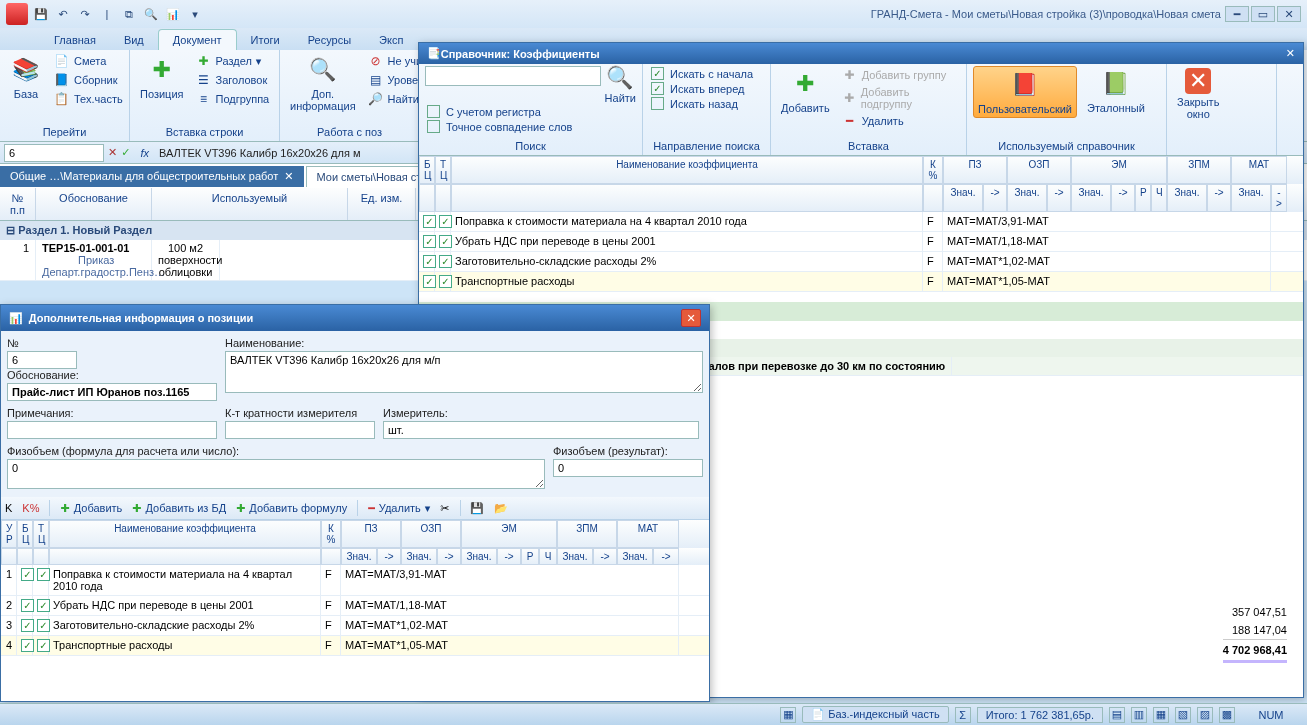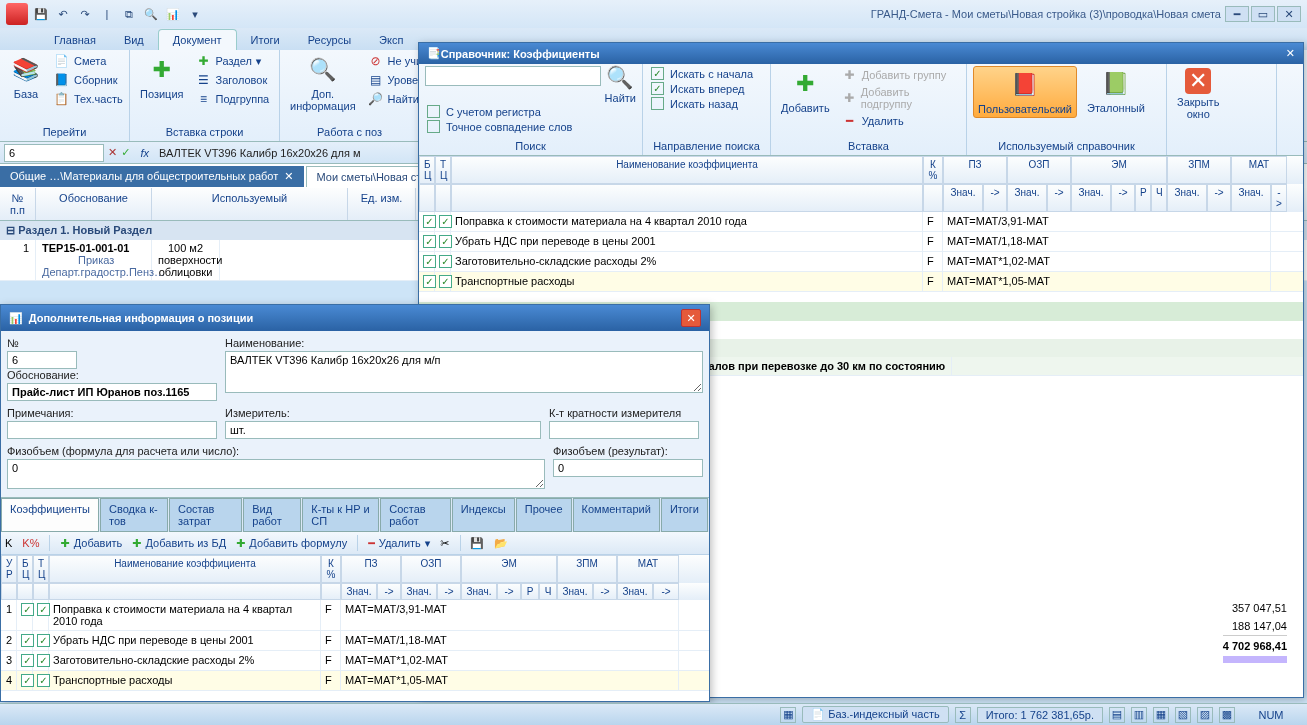--- a/index.html
+++ b/index.html
@@ -391,21 +391,21 @@
     <div class="grp">⊟ <span>ДС</span></div>
     <div style="height:18px;"></div>
     <div class="grp" style="background:#e8f2e8;"><span>3.2 (до ССЦ 29)</span></div>
     <div class="r sub2" style="font-weight:bold; background:#eef6ee;">
         <div style="padding:3px 6px;">грузки в % к оптовой (отпускной) цене стройматериалов при перевозке до 30 км по состоянию</div>
       </div>
   </div>
   <div style="position:absolute; bottom:34px; right:16px; text-align:right; line-height:18px;">
     <div>357 047,51</div>
     <div>188 147,04</div>
-    <div style="font-weight:bold; border-top:1px solid #ccc; border-bottom:7px solid #c4b5fd; padding:1px 0;">4 702 968,41</div>
+    <div style="font-weight:bold; border-top:1px solid #ccc; border-bottom:3px solid #c4b5fd; padding:1px 0;">4 702 968,41</div>
   </div>
 </div>
 
 <div class="modal" style="left:0; top:304px; width:710px; height:398px;">
   <div class="mtitle">
     <span>📊</span>
     <div class="flex">Дополнительная информация о позиции</div>
     <div class="closex">✕</div>
   </div>
   <div class="mbody">
@@ -416,39 +416,27 @@
         <label style="">Обоснование:</label>
         <input style="font-weight: bold;" value="Прайс-лист ИП Юранов поз.1165">
       </div>
       <div style="flex:1;">
         <label>Наименование:</label>
         <textarea rows="3" style="">ВАЛТЕК VT396 Калибр 16x20x26 для м/п</textarea>
       </div>
     </div>
     <div class="flds" style="margin-top:6px;">
       <div style="width:210px;"><label>Примечания:</label><input style=""></div>
+      <div style="width:150px;"><label>К-т кратности измерителя</label><input style=""></div>
       <div style="width:316px;"><label>Измеритель:</label><input value="шт." style=""></div>
-      <div style="width:150px;"><label>К-т кратности измерителя</label><input style=""></div>
     </div>
     <div class="flds" style="margin-top:6px;">
       <div style="flex:1;"><label>Физобъем (формула для расчета или число):</label><textarea rows="2" style="">0</textarea></div>
       <div style="width:150px;"><label>Физобъем (результат):</label><input value="0" style=""></div>
     </div>
-  </div>
-  <div class="tabs2">
-    <div class="t active">Коэффициенты</div>
-    <div class="t">Сводка к-тов</div>
-    <div class="t">Состав затрат</div>
-    <div class="t">Вид работ</div>
-    <div class="t">К-ты к НР и СП</div>
-    <div class="t">Состав работ</div>
-    <div class="t">Индексы</div>
-    <div class="t">Прочее</div>
-    <div class="t">Комментарий</div>
-    <div class="t">Итоги</div>
   </div>
   <div class="tbar">
     <span>K</span>
     <span style="color:#c33;">K%</span>
     <div class="sep"></div>
     <div class="btn">
         <span style="color:#3a3;">✚</span>
         <span>Добавить</span>
       </div>
     <div class="btn">

